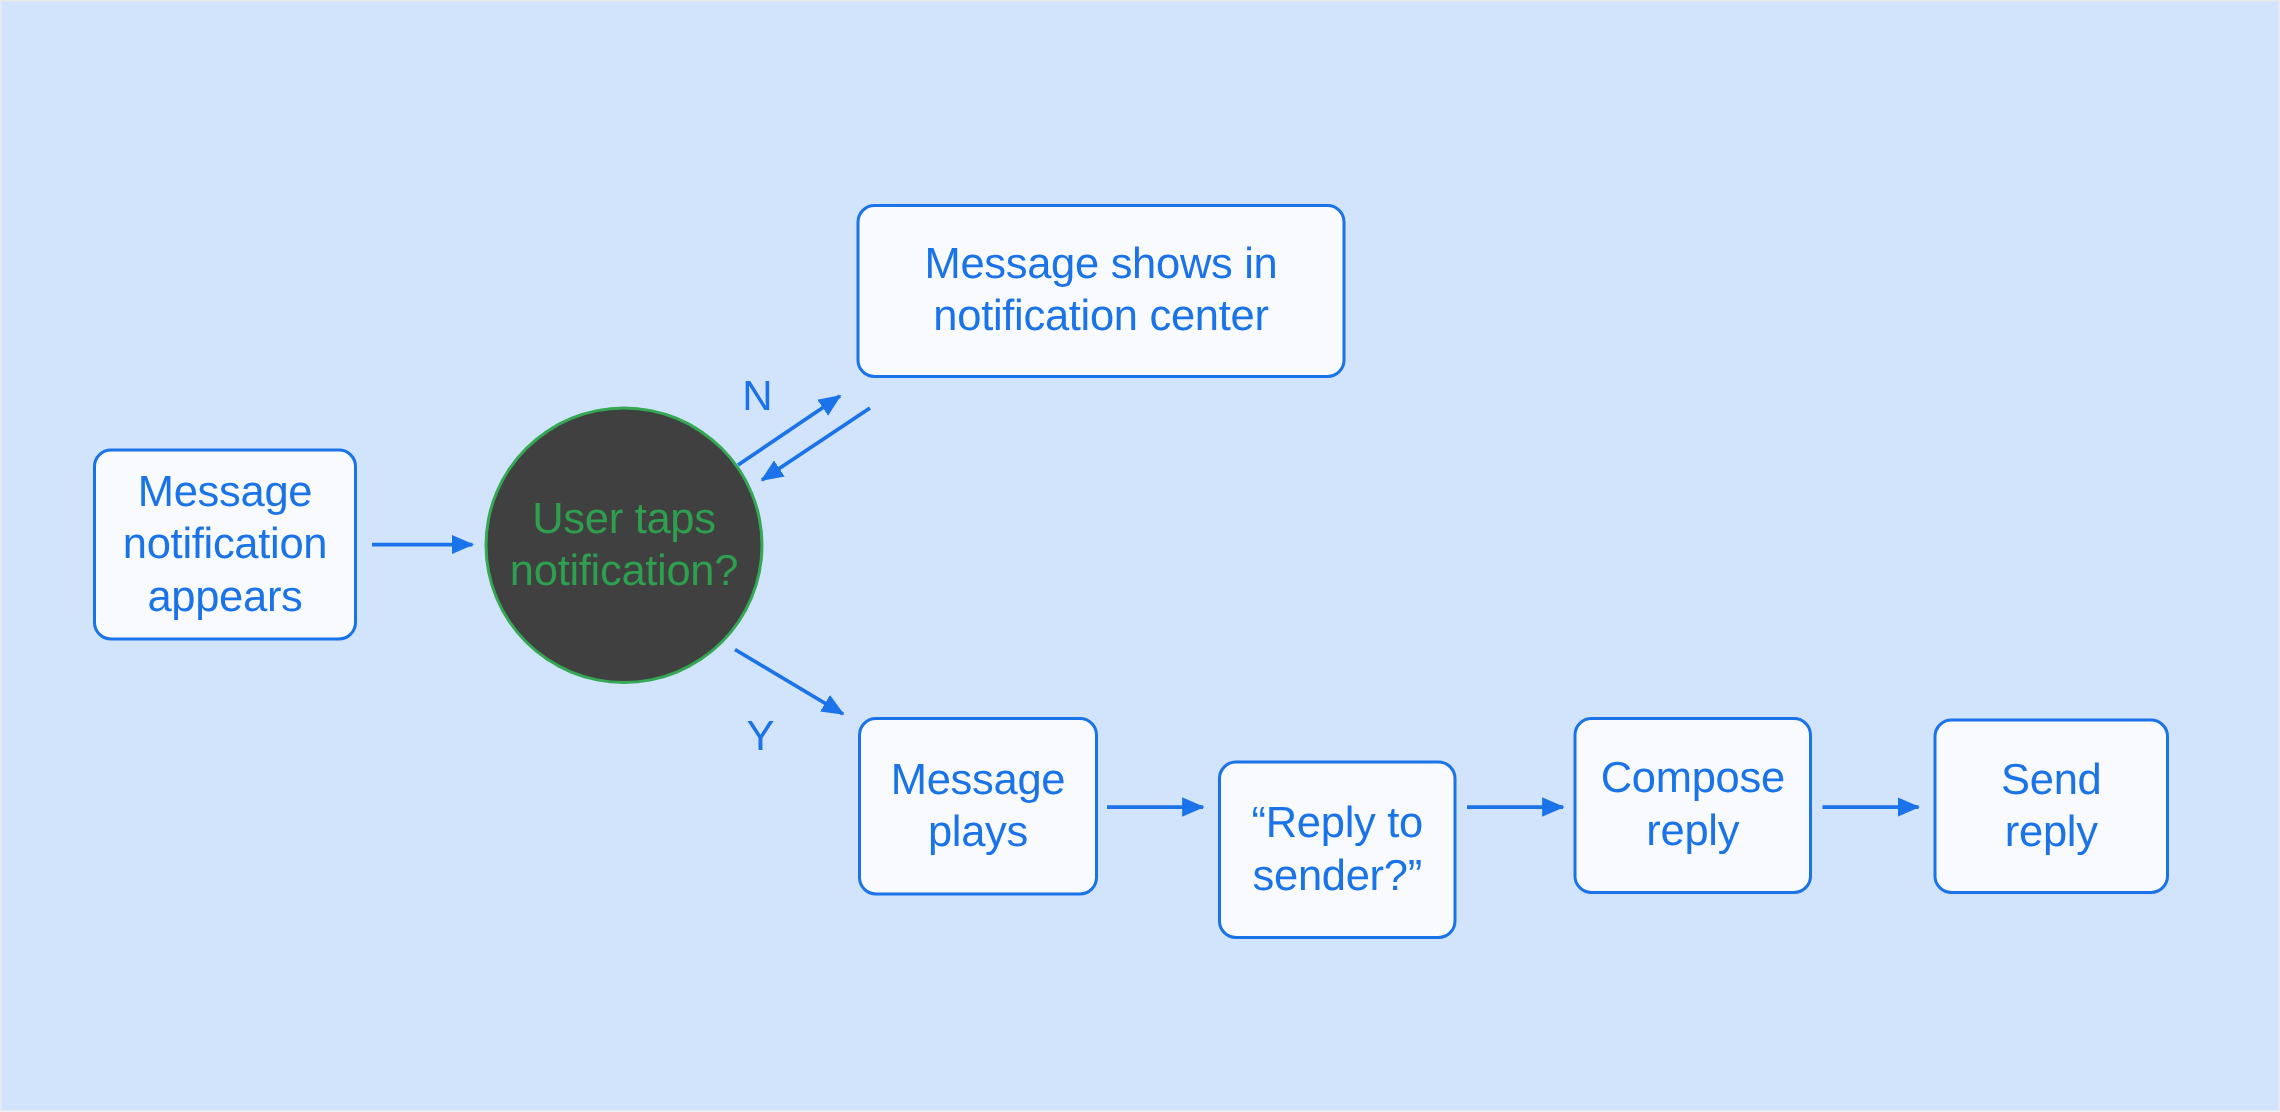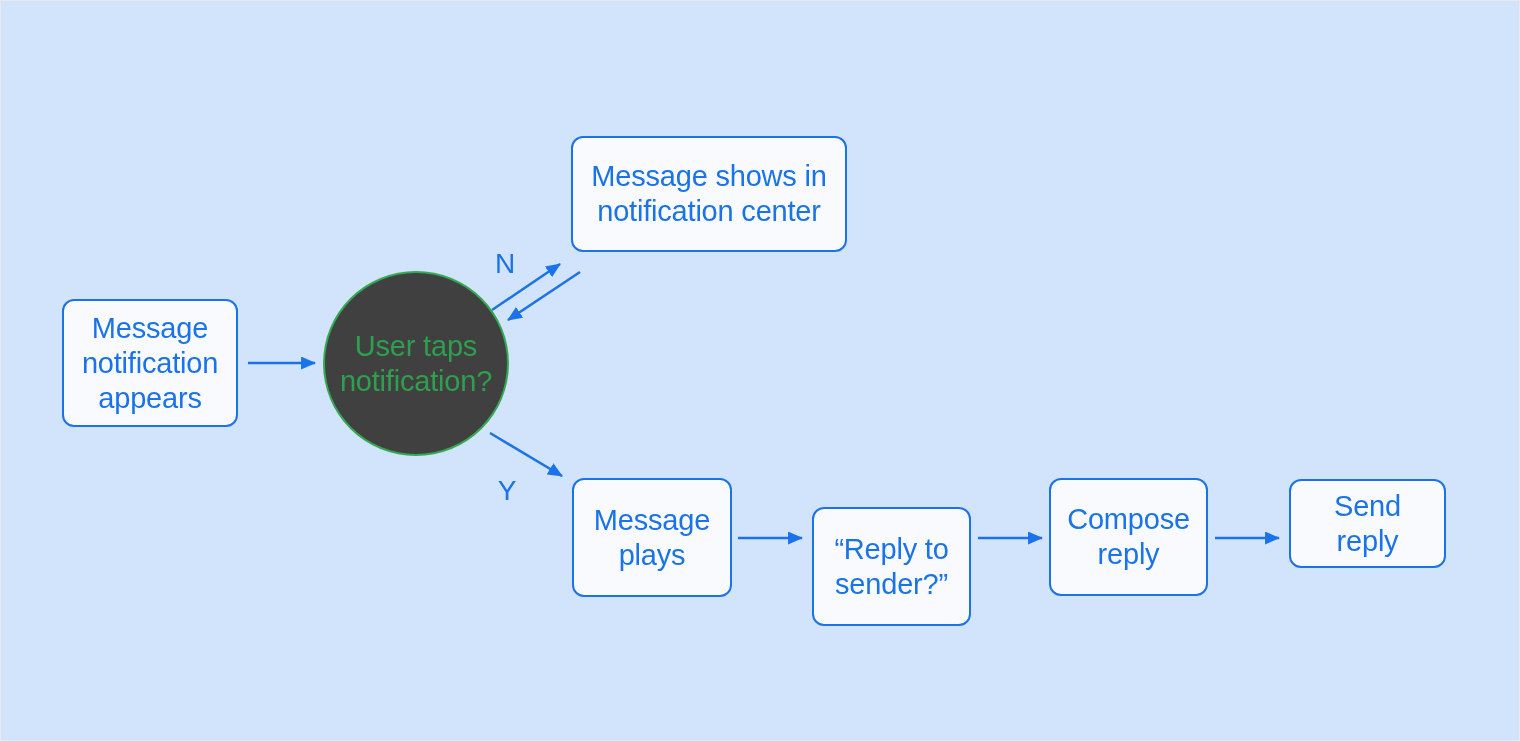--- a/index.html
+++ b/index.html
@@ -44,25 +44,25 @@
   }
   .circle {
     background: #404040;
     border: 2.5px solid #34A853;
     border-radius: 50%;
     color: #2E9E4F;
   }
   
   .node-start            { left: 61px;   top: 298px; width: 176px; height: 128px; }
   .node-decision         { left: 322px;  top: 270px; width: 186px; height: 185px; }
-  .node-notif-center     { left: 570px;  top: 135px; width: 276px; height: 116px; }
+  .node-notif-center     { left: 570px;  top: 135px; width: 326px; height: 116px; }
   .node-message-plays    { left: 571px;  top: 477px; width: 160px; height: 119px; }
   .node-reply-to-sender  { left: 811px;  top: 506px; width: 159px; height: 119px; }
   .node-compose-reply    { left: 1048px; top: 477px; width: 159px; height: 118px; }
-  .node-send-reply       { left: 1288px; top: 478px; width: 157px; height: 89px; }
+  .node-send-reply       { left: 1288px; top: 478px; width: 157px; height: 117px; }
   .edge-label {
     position: absolute;
     width: 30px;
     text-align: center;
     color: #1A73E8;
     font-size: 28px;
     line-height: 28px;
   }
   .label-n { left: 489px; top: 249px; }
   .label-y { left: 491px; top: 476px; }

